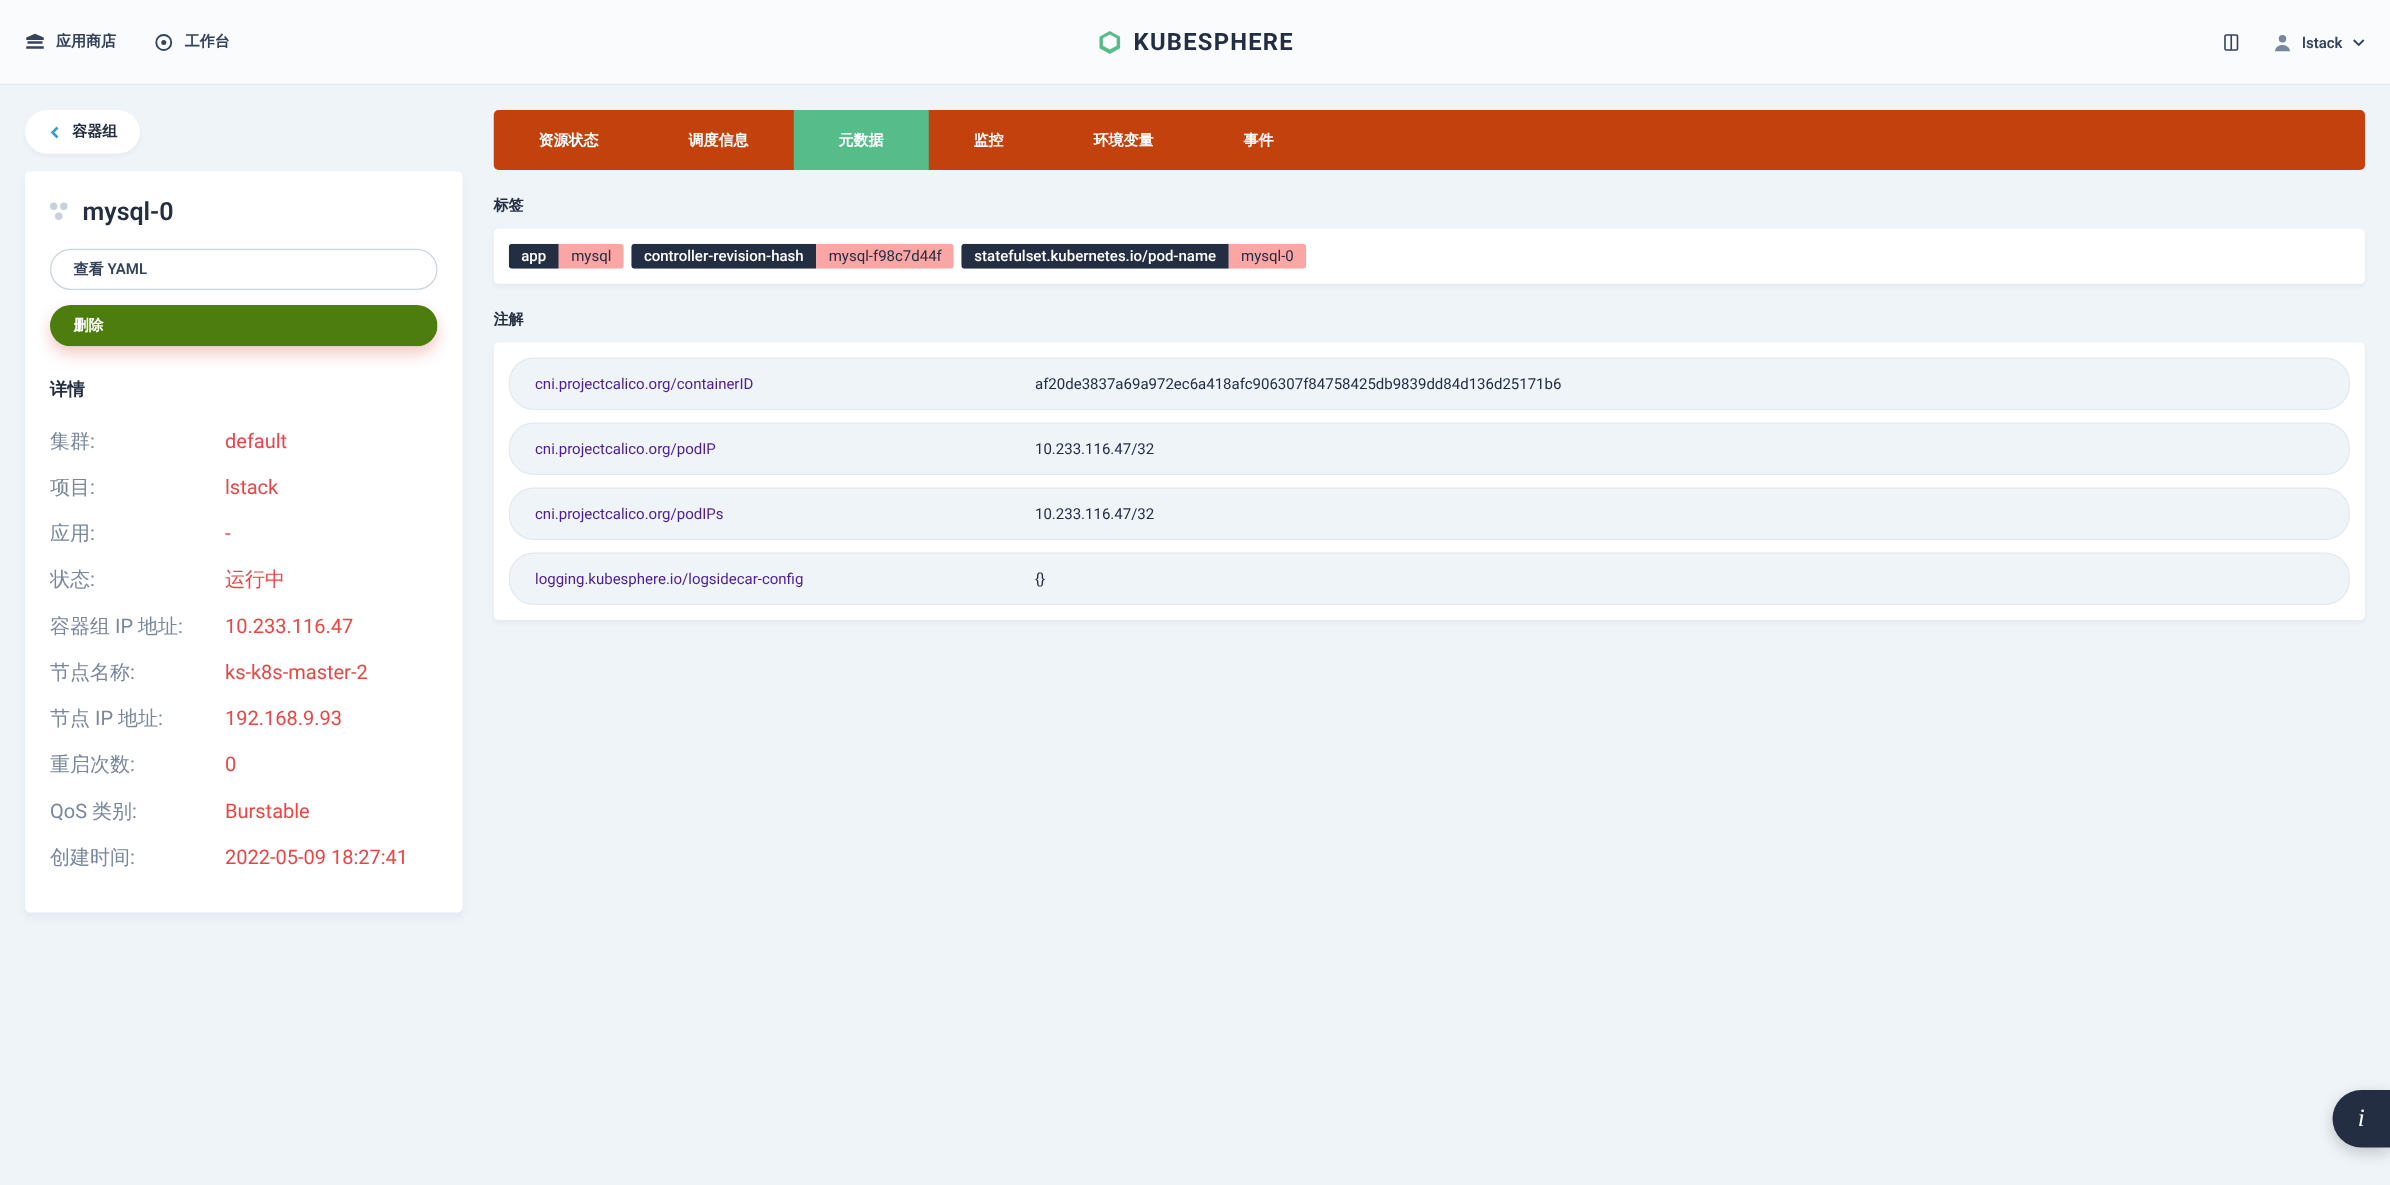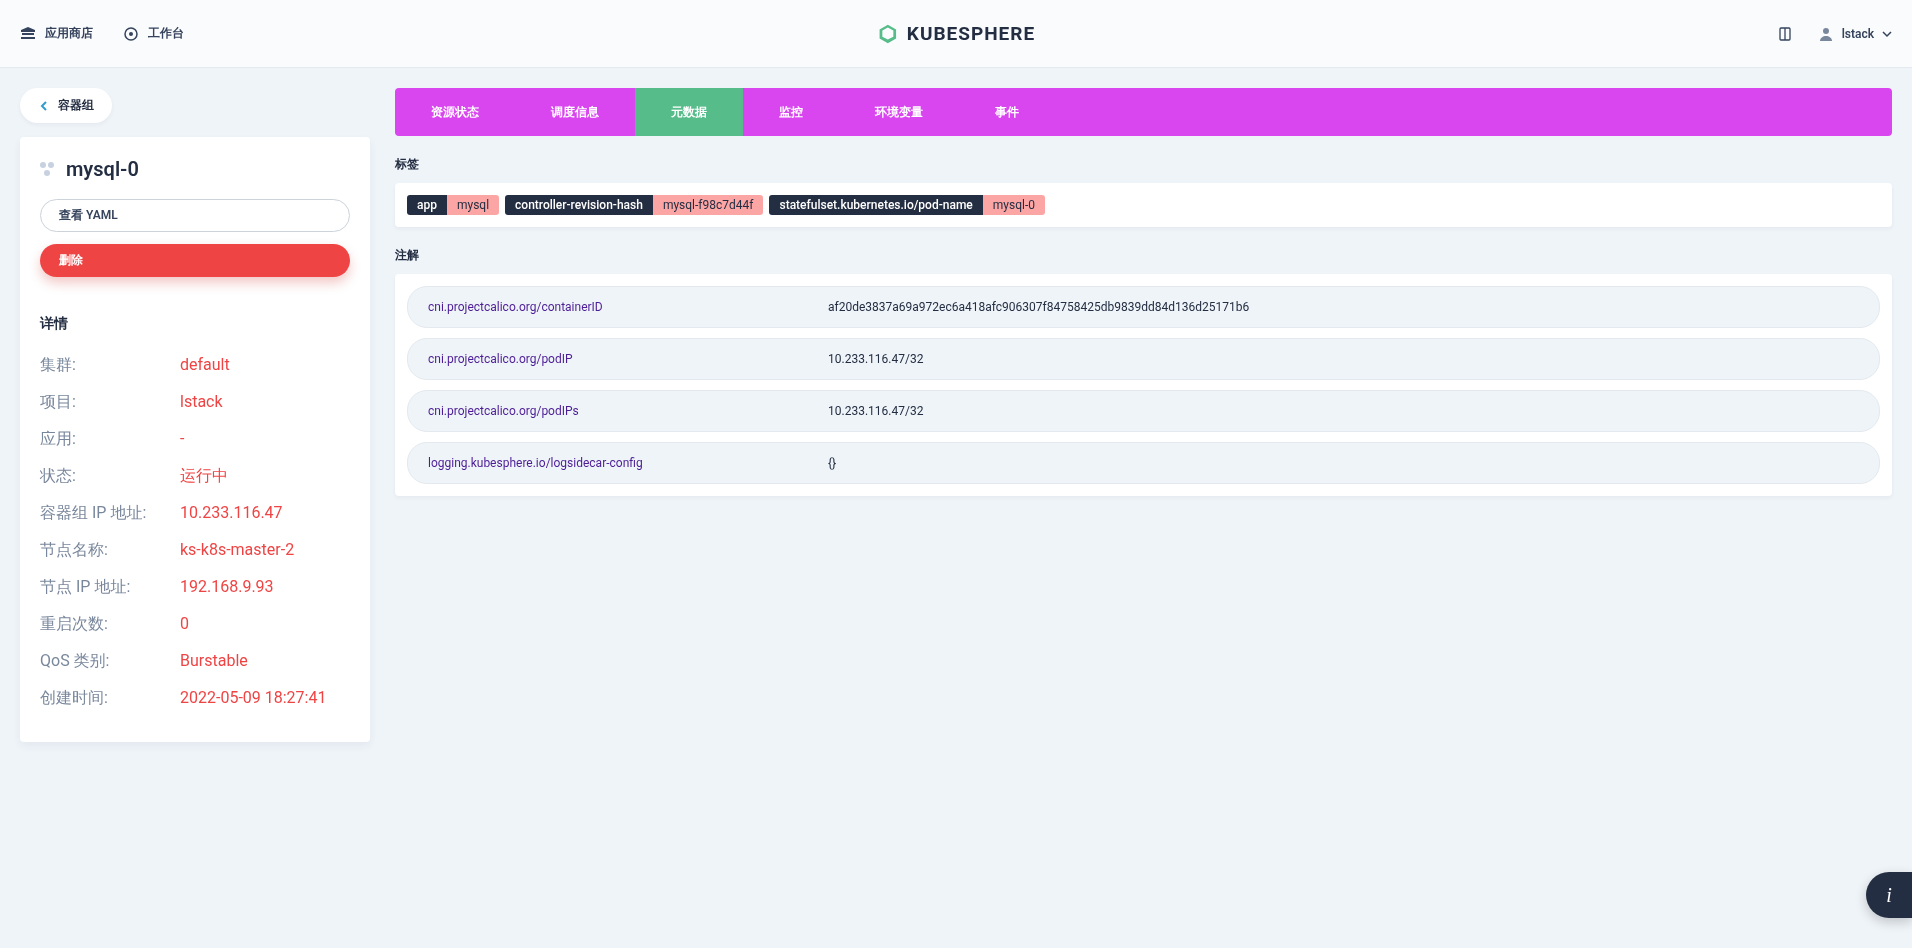--- a/index.html
+++ b/index.html
@@ -69,32 +69,32 @@
     .btn-row { display: flex; gap: 12px; margin-top: 18px; flex-direction: column; }
     .btn {
       padding: 7px 18px;
       border-radius: 18px;
       font-size: 12px;
       font-weight: 600;
       cursor: pointer;
       border: 1px solid transparent;
     }
     .btn-outline { background: #fff; border-color: #ccd3db; color: #36435c; }
-    .btn-danger { background: #ef4444; color: #fff; box-shadow: 0 6px 12px rgba(202,38,33,0.25); }
-
-    .section-title { font-weight: 600; font-size: 14px; color: #242e42; margin-top: 38px; }
+    .btn-danger { background: #4d7c0f; color: #fff; box-shadow: 0 6px 12px rgba(202,38,33,0.25); }
+
+    .section-title { font-weight: 600; font-size: 14px; color: #242e42; margin-top: 26px; }
     .detail-list { margin-top: 14px; }
     .detail-row { display: flex; padding: 8px 0; font-size: 16px; }
     .detail-key { width: 140px; color: #79879c; }
     .detail-val { color: #ef4444; }
 
     
     .main { flex: 1; min-width: 0; }
     .tabs {
-      background: #d946ef;
+      background: #c2410c;
       border-radius: 4px;
       display: flex;
       align-items: stretch;
       height: 48px;
       overflow: hidden;
     }
     .tab {
       padding: 0 36px;
       display: flex;
       align-items: center;

